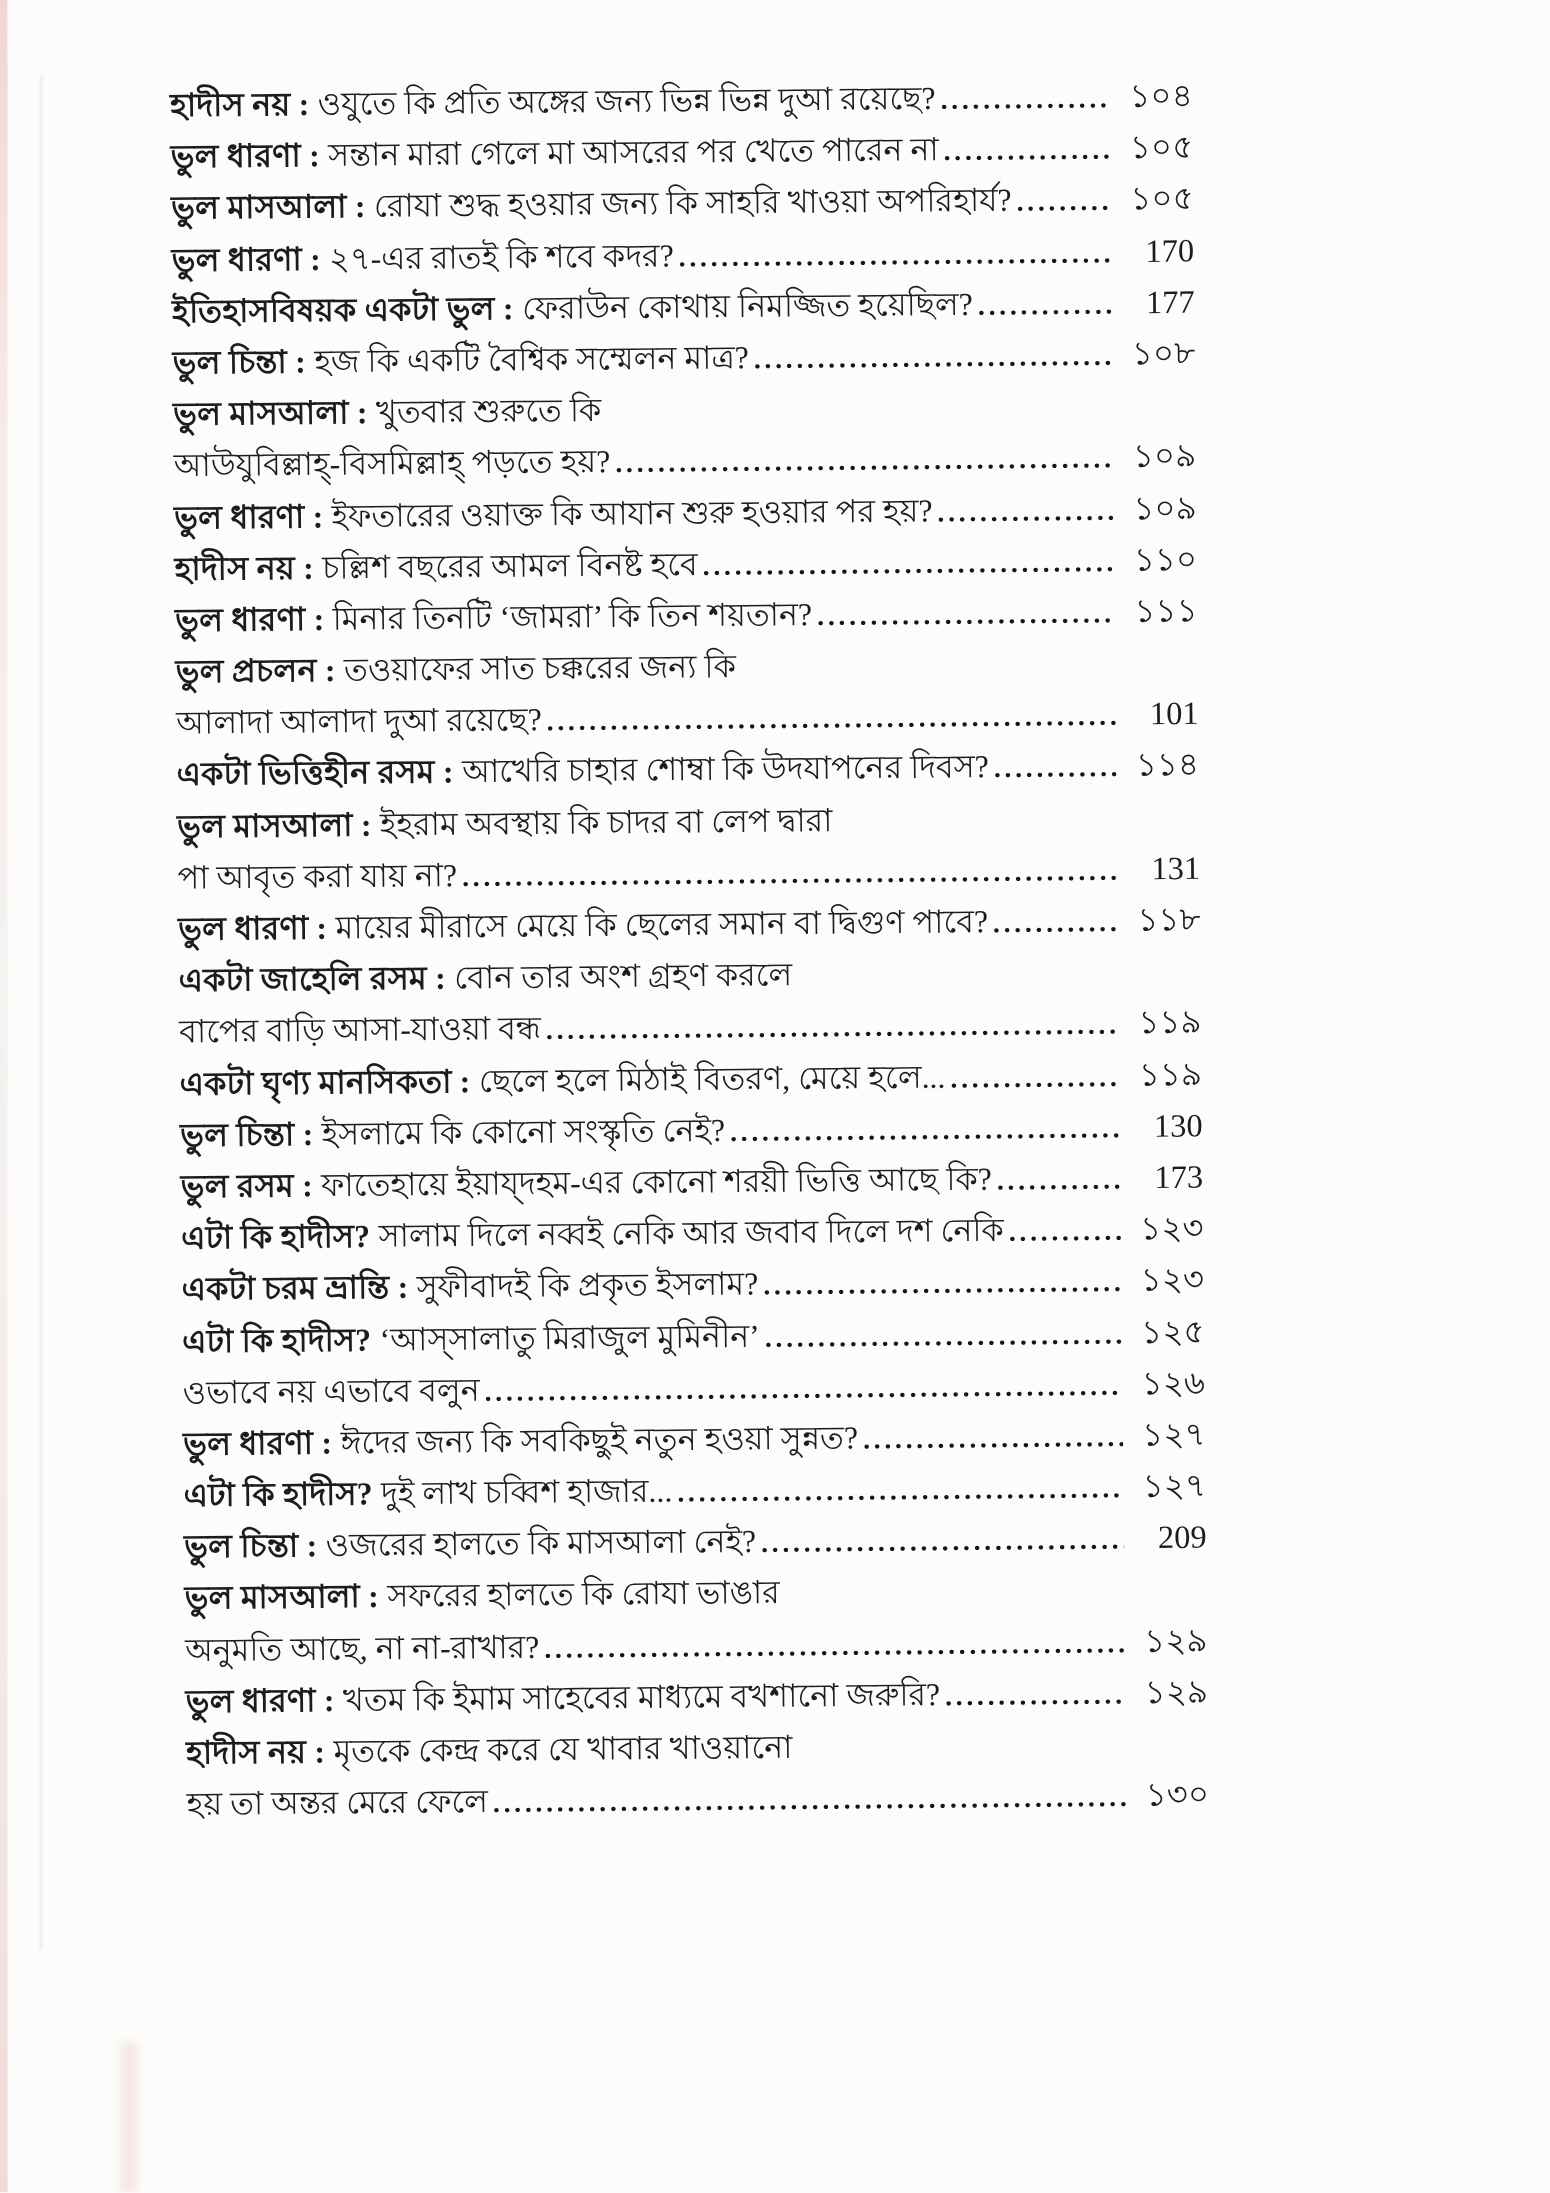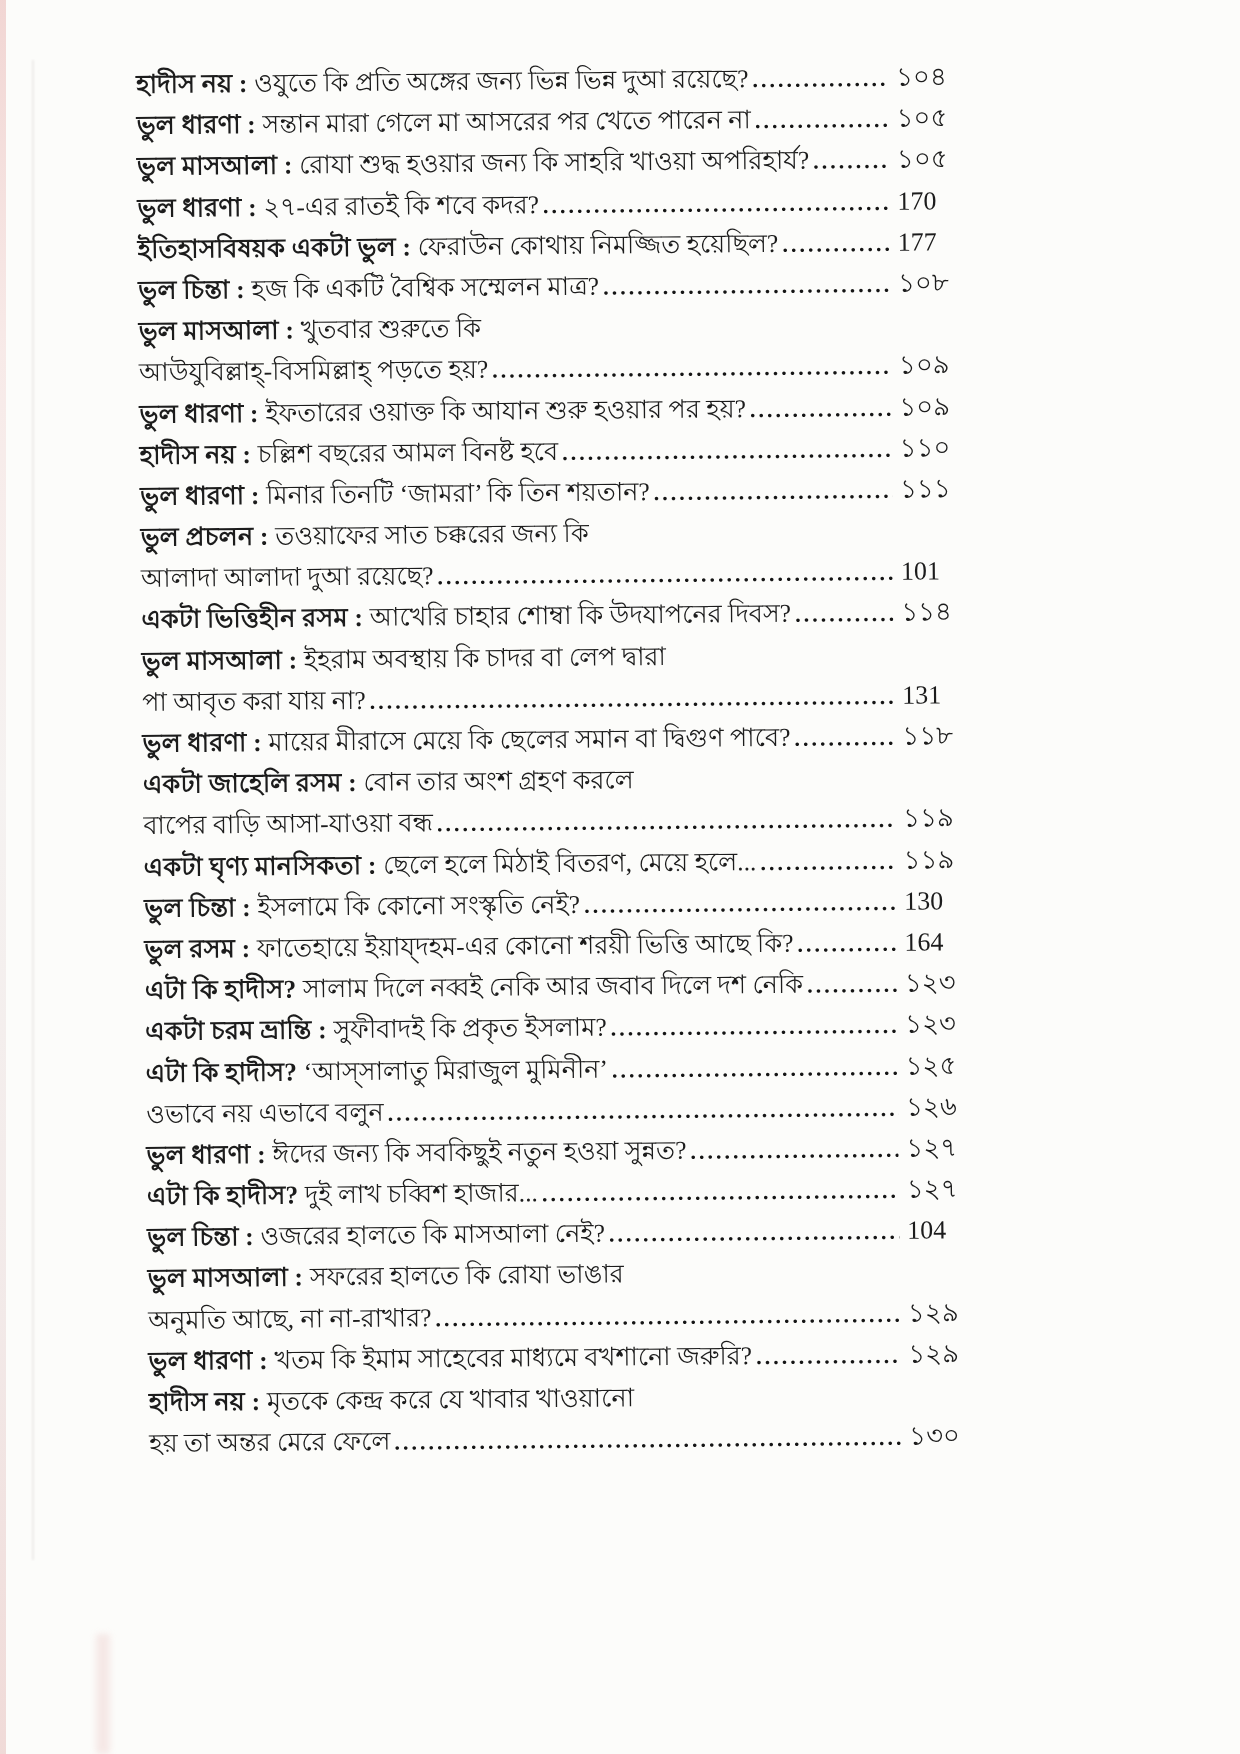--- a/index.html
+++ b/index.html
@@ -69,20 +69,21 @@
   .leader::before {
     content: "......................................................................................................................................................";
     font-weight: 700;
     font-size: 22px;
     letter-spacing: 3px;
     color: #141414;
   }
   .page-num {
     flex: 0 0 auto;
     min-width: 58px;
+    text-align: right;
     font-size: 26px;
     font-weight: 400;
   }
 </style>
 </head>
 <body>
 
 <div>
   <div class="edge-strip-pink"></div>
   <div class="edge-line-gray"></div>
@@ -186,21 +187,21 @@
     <span class="page-num">১১৯</span>
   </div>
       <div class="toc-line">
     <span class="t"><span class="bold">ভুল চিন্তা : </span><span class="rest">ইসলামে কি কোনো সংস্কৃতি নেই?</span></span>
     <span class="leader"></span>
     <span class="page-num">130</span>
   </div>
       <div class="toc-line">
     <span class="t"><span class="bold">ভুল রসম : </span><span class="rest">ফাতেহায়ে ইয়ায্‌দহম-এর কোনো শরয়ী ভিত্তি আছে কি?</span></span>
     <span class="leader"></span>
-    <span class="page-num">164</span>
+    <span class="page-num">173</span>
   </div>
       <div class="toc-line">
     <span class="t"><span class="bold">এটা কি হাদীস? </span><span class="rest">সালাম দিলে নব্বই নেকি আর জবাব দিলে দশ নেকি</span></span>
     <span class="leader"></span>
     <span class="page-num">১২৩</span>
   </div>
       <div class="toc-line">
     <span class="t"><span class="bold">একটা চরম ভ্রান্তি : </span><span class="rest">সুফীবাদই কি প্রকৃত ইসলাম?</span></span>
     <span class="leader"></span>
     <span class="page-num">১২৩</span>
@@ -221,21 +222,21 @@
     <span class="page-num">১২৭</span>
   </div>
       <div class="toc-line">
     <span class="t"><span class="bold">এটা কি হাদীস? </span><span class="rest">দুই লাখ চব্বিশ হাজার...</span></span>
     <span class="leader"></span>
     <span class="page-num">১২৭</span>
   </div>
       <div class="toc-line">
     <span class="t"><span class="bold">ভুল চিন্তা : </span><span class="rest">ওজরের হালতে কি মাসআলা নেই?</span></span>
     <span class="leader"></span>
-    <span class="page-num">104</span>
+    <span class="page-num">209</span>
   </div>
       <div class="toc-line no-page">
     <span class="t"><span class="bold">ভুল মাসআলা : </span><span class="rest">সফরের হালতে কি রোযা ভাঙার</span></span>
 
   </div>
       <div class="toc-line">
     <span class="t"><span class="bold"></span><span class="rest">অনুমতি আছে, না না-রাখার?</span></span>
     <span class="leader"></span>
     <span class="page-num">১২৯</span>
   </div>

